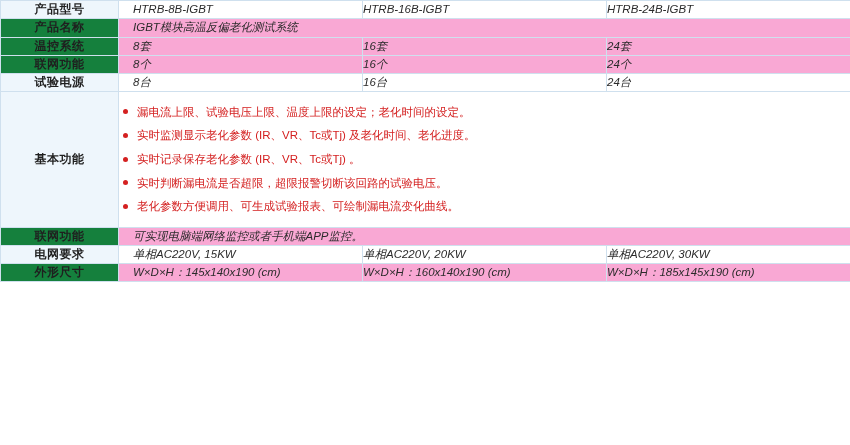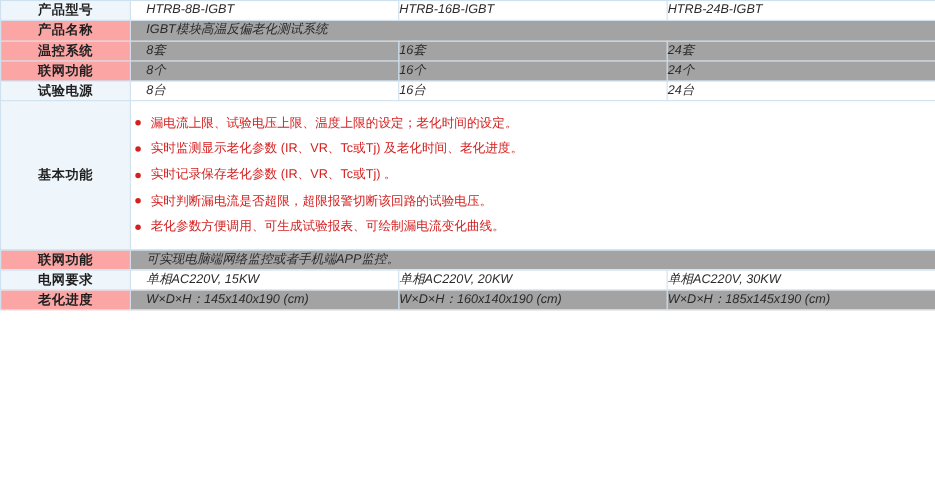--- a/index.html
+++ b/index.html
@@ -42,22 +42,22 @@
   }
   td.val {
     background: #ffffff;
     padding: 6px 10px;
     color: #2b2b2b;
     font-size: 11.5px;
     line-height: 1.5;
     font-style: italic;
   }
   td.val.pad-more { padding-left: 14px; }
-  tr.alt td.val { background: #a3a3a3; }
-  tr.alt td.label { background: #fca5a5; }
+  tr.alt td.val { background: #f9a8d4; }
+  tr.alt td.label { background: #15803d; }
 
   ul.features {
     list-style: none;
     margin: 0;
     padding: 8px 0 8px 2px;
   }
   ul.features li {
     position: relative;
     padding: 3.5px 0 3.5px 16px;
     color: #d42020;
@@ -135,19 +135,19 @@
       <td class="label">联网功能</td>
       <td class="val pad-more" colspan="3">可实现电脑端网络监控或者手机端APP监控。</td>
     </tr>
     <tr>
       <td class="label">电网要求</td>
       <td class="val pad-more">单相AC220V, 15KW</td>
       <td class="val">单相AC220V, 20KW</td>
       <td class="val">单相AC220V, 30KW</td>
     </tr>
     <tr class="alt">
-      <td class="label">老化进度</td>
+      <td class="label">外形尺寸</td>
       <td class="val pad-more nowrap">W×D×H：145x140x190 (cm)</td>
       <td class="val nowrap">W×D×H：160x140x190 (cm)</td>
       <td class="val nowrap">W×D×H：185x145x190 (cm)</td>
     </tr>
   </tbody>
 </table>
 
 </body></html>

